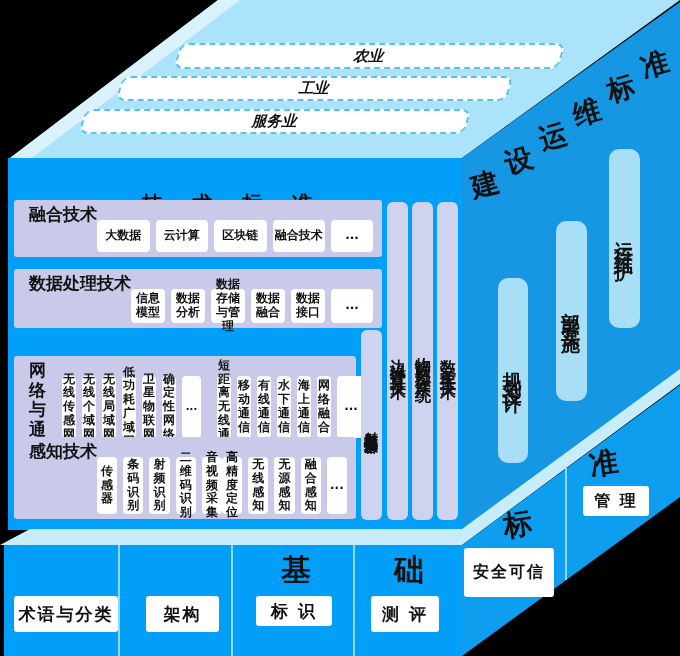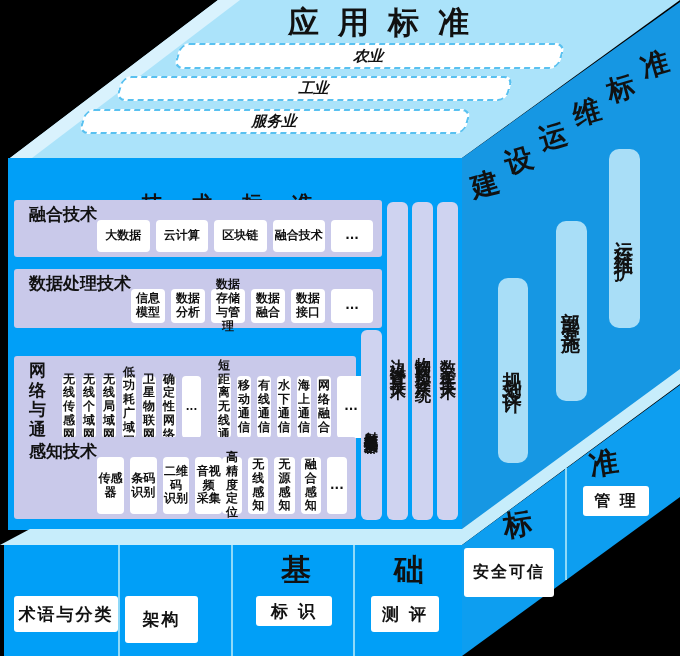--- a/index.html
+++ b/index.html
@@ -68,21 +68,20 @@
   <div class="abs front-face-bg"></div>
   <div class="abs right-face-bg"></div>
   <div class="abs slab-strip"></div>
   <div class="abs slab-front"></div>
   <div class="abs slab-slant"></div>
   <div class="abs slab-div" style="left:118px;"></div>
   <div class="abs slab-div" style="left:231px;"></div>
   <div class="abs slab-div" style="left:353px;"></div>
   <div class="abs slant-div"></div>
 
-  <div class="abs big-title" style="left:288px;top:2px;">应用标准</div>
   <div class="abs app-bar" style="left:177px;top:43px;width:385px;height:26px;">
       <span>农业</span>
     </div>
   <div class="abs app-bar" style="left:119px;top:76px;width:391px;height:25px;">
       <span>工业</span>
     </div>
   <div class="abs app-bar" style="left:82px;top:109px;width:386px;height:25px;">
       <span>服务业</span>
     </div>
 
@@ -147,20 +146,21 @@
 融合</div>
       <div class="chip dots" style="flex:0 0 26px;">...</div>
     </div>
   </div>
 
   <div class="abs panel" style="left:14px;top:437px;width:342px;height:82px;">
     <div class="panel-label">感知技术</div>
     <div class="chip-row">
       <div class="chip">传感器</div>
       <div class="chip">条码识别</div>
+      <div class="chip">射频识别</div>
       <div class="chip">二维码
 识别</div>
       <div class="chip">音视频
 采集</div>
     </div>
     <div class="chip-row">
       <div class="chip">高精度定位</div>
       <div class="chip">无线感知</div>
       <div class="chip">无源感知</div>
       <div class="chip">融合感知</div>
@@ -183,19 +183,19 @@
   <div class="abs rbar" style="left:498px;top:278px;width:30px;height:185px;">规划设计</div>
   <div class="abs rbar" style="left:556px;top:221px;width:31px;height:180px;">部署实施</div>
   <div class="abs rbar" style="left:609px;top:149px;width:31px;height:179px;">运行维护</div>
 
   <div class="abs base-char" style="left:278px;top:550px;">基</div>
   <div class="abs base-char" style="left:391px;top:550px;">础</div>
   <div class="abs slant-char" style="left:501px;top:505px;">标</div>
   <div class="abs slant-char" style="left:587px;top:444px;">准</div>
 
   <div class="abs base-chip" style="left:14px;top:596px;width:104px;height:36px;">术语与分类</div>
-  <div class="abs base-chip" style="left:125px;top:596px;width:73px;height:47px;">架构</div>
+  <div class="abs base-chip" style="left:146px;top:596px;width:73px;height:36px;">架构</div>
   <div class="abs base-chip" style="left:256px;top:596px;width:76px;height:30px;">标 识</div>
   <div class="abs base-chip" style="left:371px;top:596px;width:68px;height:36px;">测 评</div>
   <div class="abs base-chip" style="left:464px;top:548px;width:90px;height:49px;font-size:16px;">安全可信</div>
   <div class="abs base-chip" style="left:583px;top:486px;width:66px;height:30px;font-size:16px;">管 理</div>
 
 </div>
 
 </body></html>

